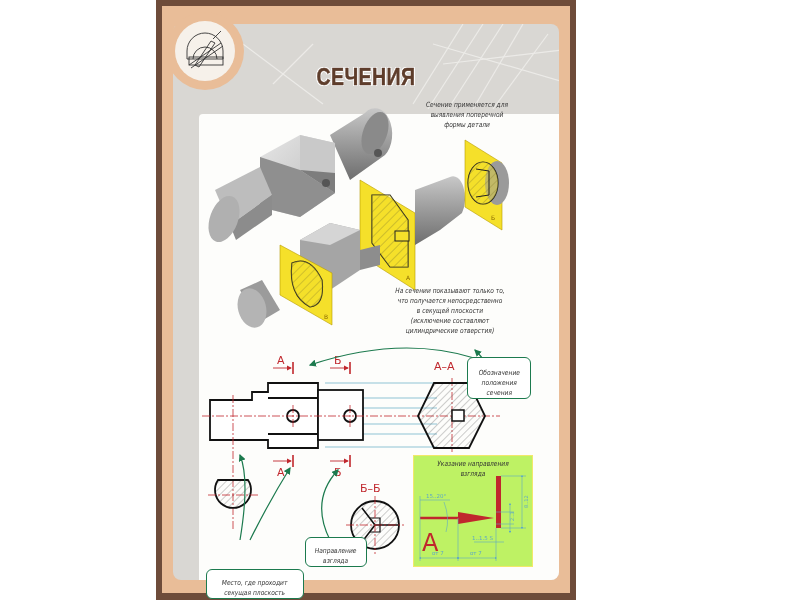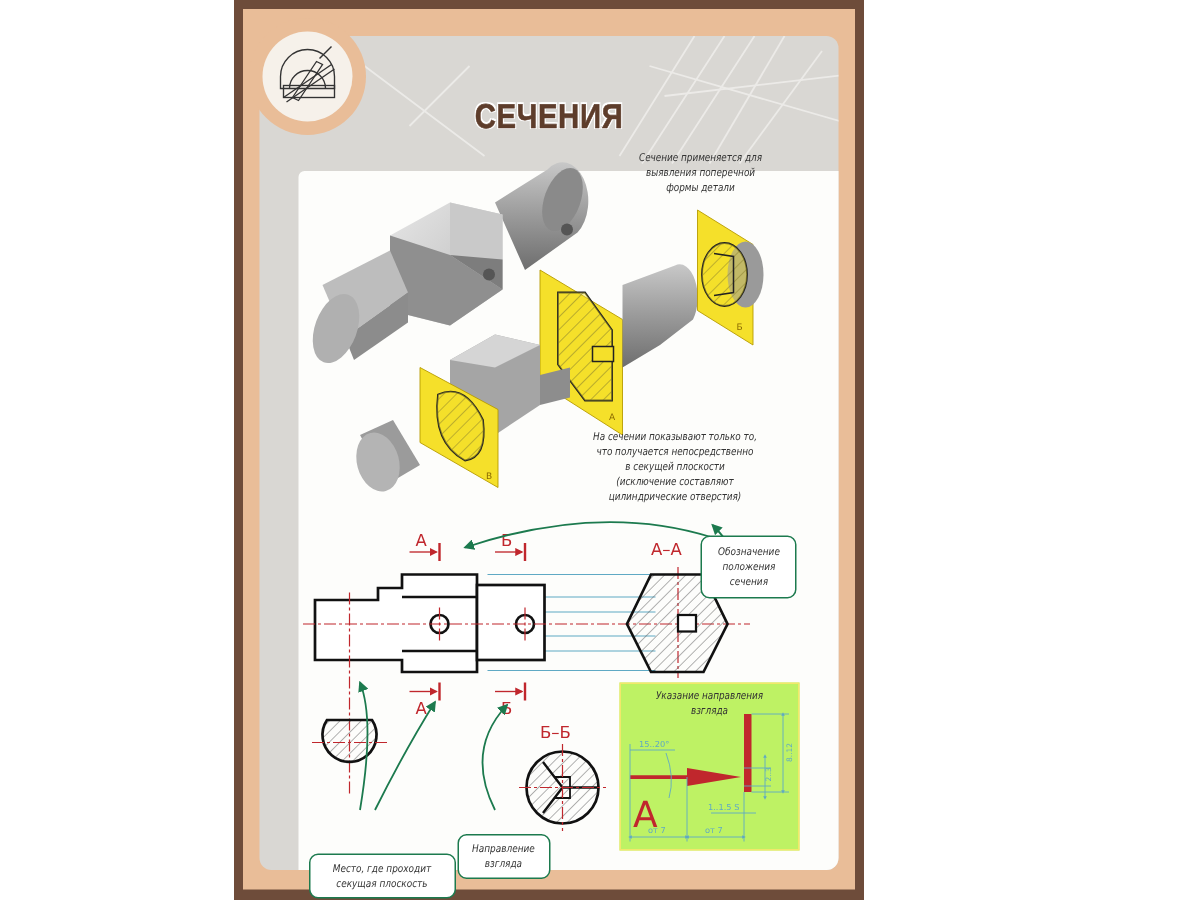--- a/index.html
+++ b/index.html
@@ -6,21 +6,21 @@
   body { width:800px; height:600px; position:relative; overflow:hidden; font-family:"DejaVu Sans", sans-serif; }
   .poster { position:absolute; left:156px; top:0; width:420px; height:600px; background:#6e4c3a; }
   .peach { position:absolute; left:6px; top:6px; right:6px; bottom:7px; background:#e9bd98; }
   .gray { position:absolute; left:11px; top:18px; right:11px; bottom:13px; background:#d9d7d3; border-radius:8px; overflow:hidden; }
   .gray-lines { position:absolute; inset:0; }
   .white-panel { position:absolute; left:26px; top:90px; width:365px; height:483px; background:#fdfdfb; border-radius:4px; }
   .title { position:absolute; left:0; right:0; top:40px; text-align:center; font-family:"Liberation Sans", sans-serif; font-weight:bold; font-size:23px; color:#5e3d2b; letter-spacing:0.5px; transform:scaleX(0.85); -webkit-text-stroke:0.4px #5e3d2b; text-shadow: 1px 1px 0 #fff, -1px -1px 0 #fff, 1px -1px 0 #fff, -1px 1px 0 #fff; }
   .logo-ring { position:absolute; left:4px; top:6px; width:78px; height:78px; border-radius:50%; background:#e9bd98; }
   .logo { position:absolute; left:13px; top:15px; width:60px; height:60px; border-radius:50%; background:#f6f1ea; }
   .note { position:absolute; font-family:"DejaVu Sans", sans-serif; font-size:7.2px; color:#333; text-align:center; line-height:10px; font-style:italic; transform:scaleX(0.82); transform-origin:center; }
-  .callout { position:absolute; border:1.3px solid #1c7a4e; border-radius:6px; background:#fff; font-size:7px; color:#333; text-align:center; line-height:10px; font-style:italic; display:flex; align-items:center; justify-content:center; }
+  .callout { position:absolute; border:1.3px solid #1c7a4e; border-radius:6px; background:#fff; font-size:7px; color:#333; text-align:center; line-height:10px; font-style:italic; display:flex; align-items:flex-end; justify-content:center; }
   .callout span { display:block; transform:scaleX(0.85); }
   svg { position:absolute; overflow:visible; }
   .lbl { font-family:"DejaVu Sans", sans-serif; }
 </style>
 </head>
 <body>
 
 <div class="poster">
   <div class="peach">
     <div class="gray">
@@ -234,21 +234,21 @@
       <div>положения</div>
       <div>сечения</div>
     </span>
 </div>
 <div class="callout" style="left:206px;top:569px;width:96px;height:28px">
   <span>
       <div>Место, где проходит</div>
       <div>секущая плоскость</div>
     </span>
 </div>
-<div class="callout" style="left:305px;top:556px;width:60px;height:28px">
+<div class="callout" style="left:305px;top:537px;width:60px;height:28px">
   <span>
       <div>Направление</div>
       <div>взгляда</div>
     </span>
 </div>
 
 <div style="position:absolute;left:413px;top:455px;width:118px;height:110px;border:1.5px solid #f2e86a;background:#bef264;">
   <div class="note" style="left:0;top:3px;width:118px;color:#333">
     <div>Указание направления</div>
     <div>взгляда</div>

